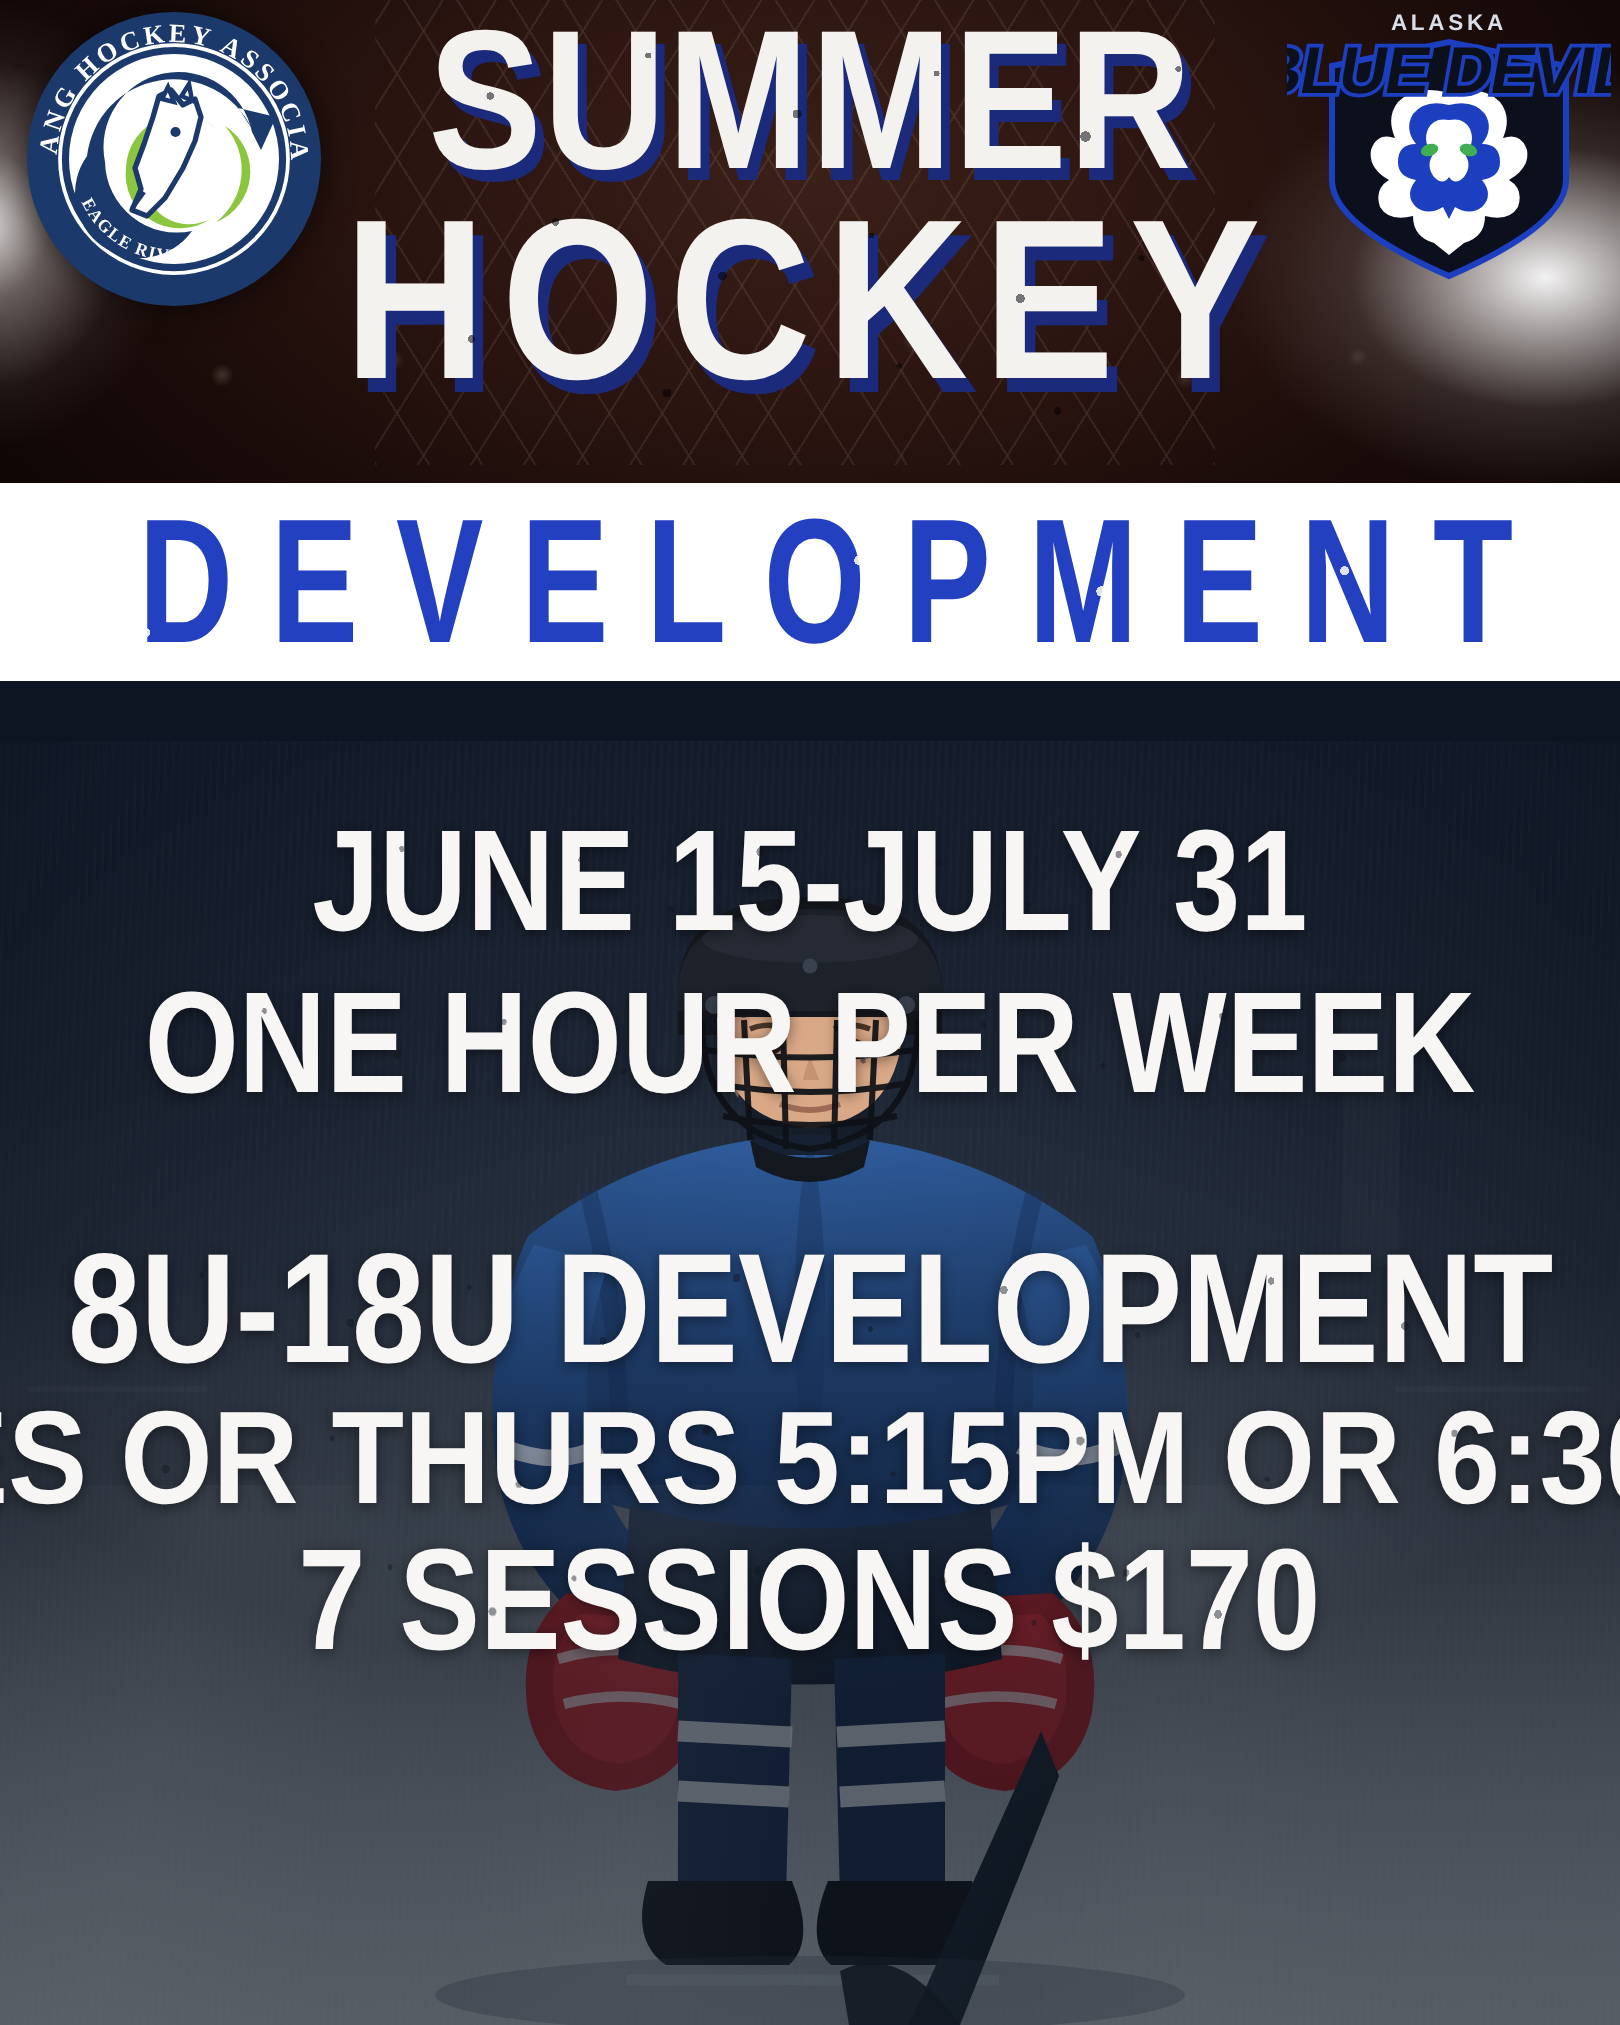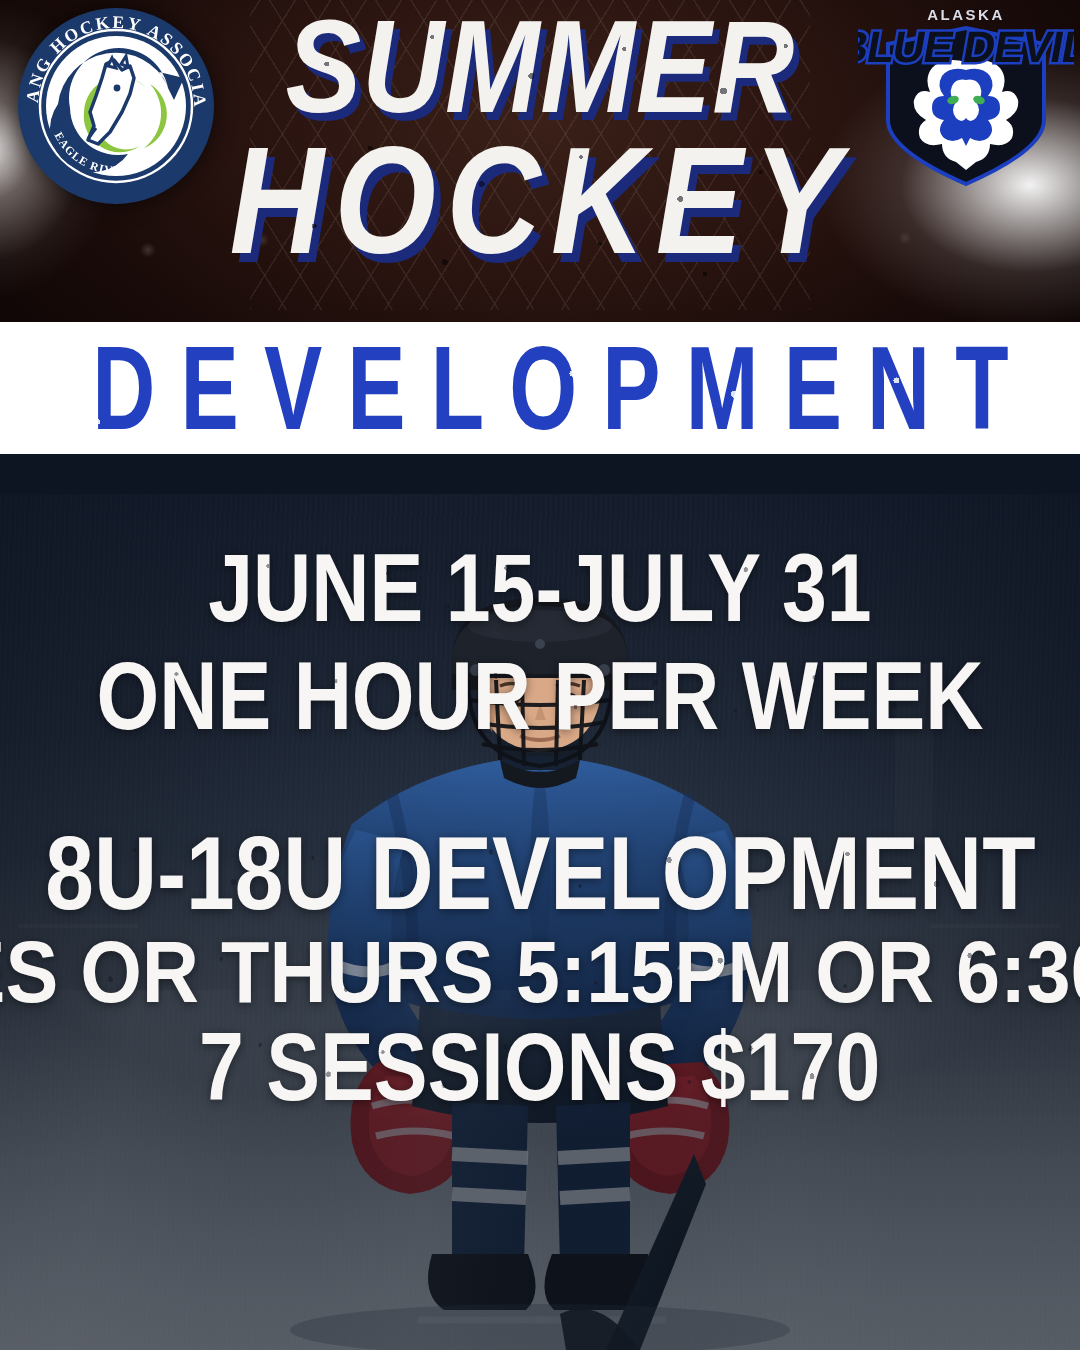--- a/index.html
+++ b/index.html
@@ -49,21 +49,20 @@
   }
 
   
   .title-wrap {
     position: absolute;
     left: 0; top: 0; width: 1080px; height: 322px;
     display: flex; flex-direction: column;
     align-items: center; justify-content: flex-start;
     padding-top: 6px;
     box-sizing: border-box;
-    font-style: italic;
   }
   .t-summer, .t-hockey {
     color: #f4f2ef;
     font-weight: 900;
     line-height: 0.92;
     white-space: nowrap;
     -webkit-text-stroke: 0px;
     font-family: "Liberation Sans Narrow", "Liberation Sans", sans-serif;
     transform: scaleX(0.86);
   }

